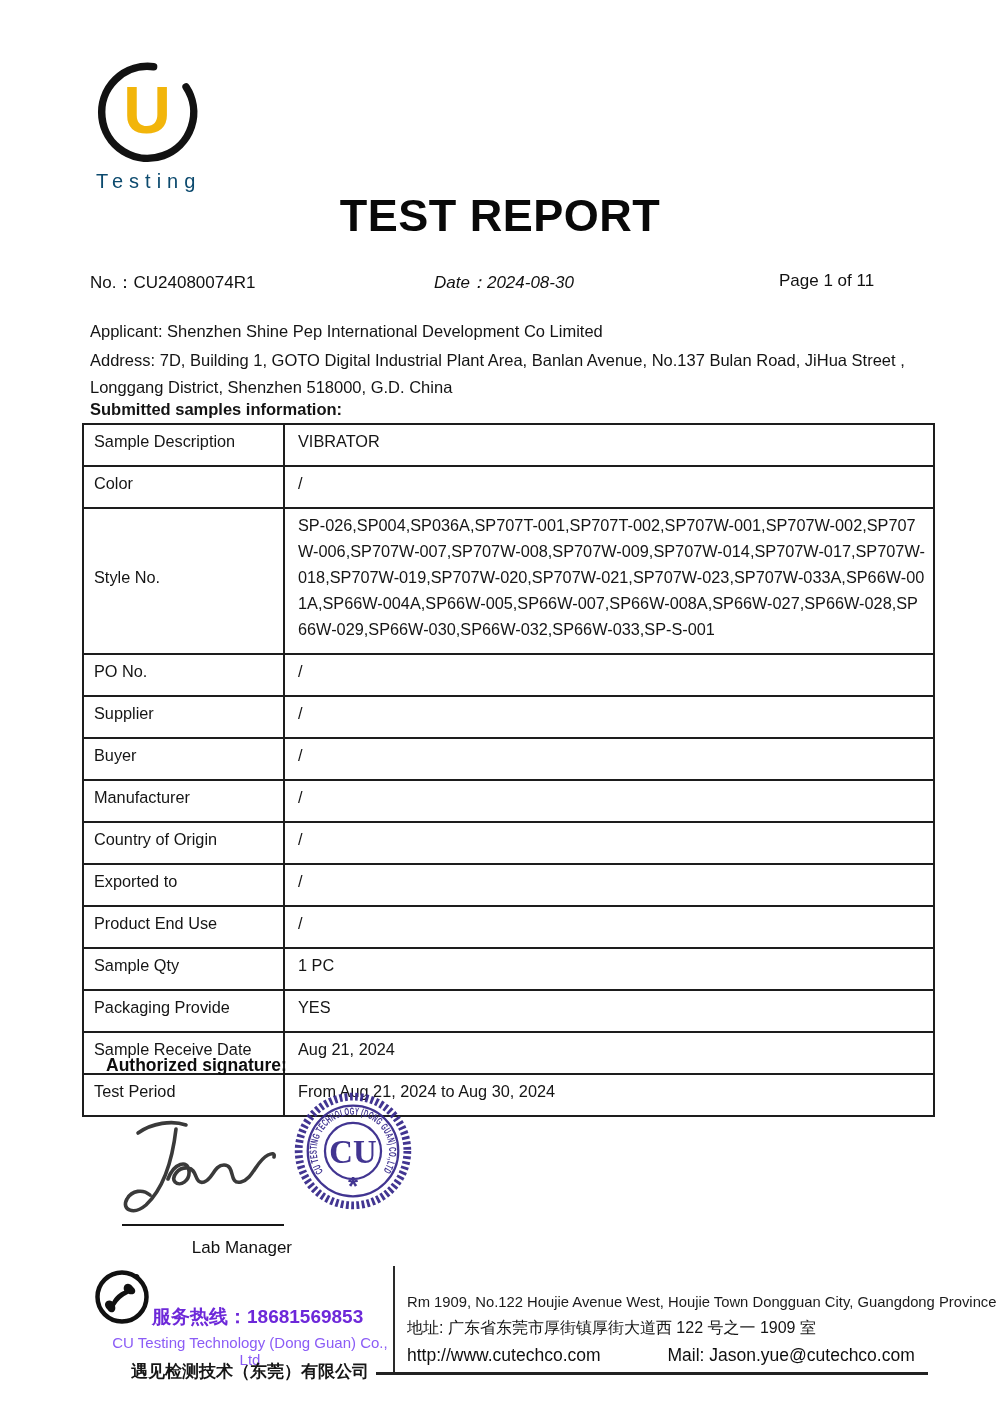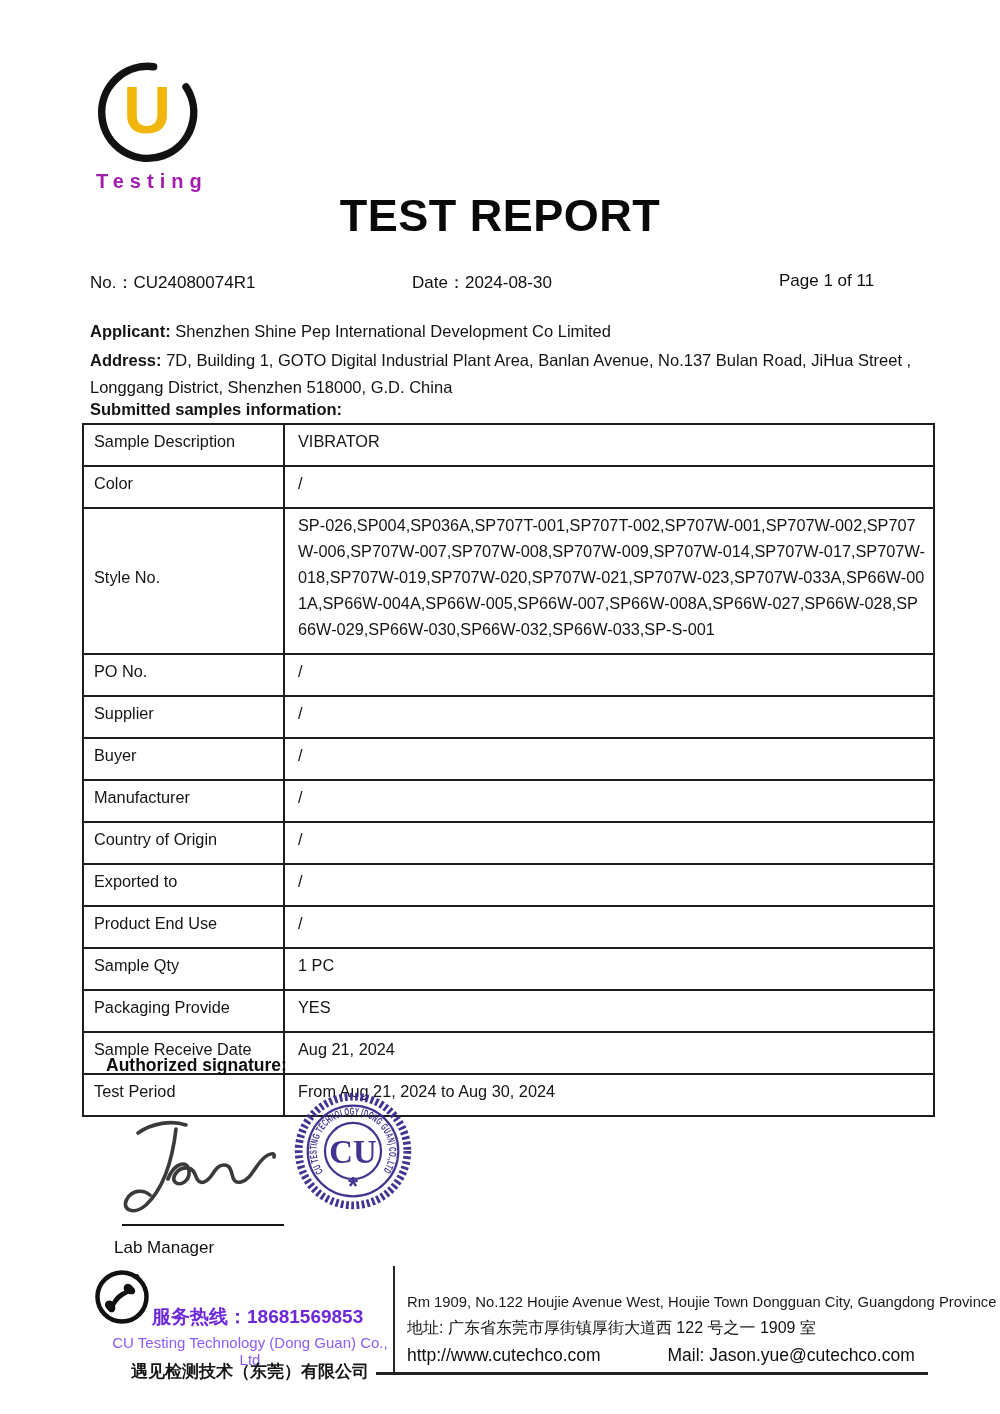--- a/index.html
+++ b/index.html
@@ -5,47 +5,47 @@
   * { margin:0; padding:0; box-sizing:border-box; }
   html,body { background:#ffffff; }
   body {
     width:1000px; height:1414px; position:relative;
     font-family:"Liberation Sans","DejaVu Sans",sans-serif;
     color:#1c1c1c;
   }
   .abs { position:absolute; }
 
   
-  .logo-word { left:96px; top:170px; width:118px; font-size:20px; font-weight:700;
-               letter-spacing:6px; color:#a21caf; }
+  .logo-word { left:96px; top:170px; width:118px; font-size:20px; font-weight:400;
+               letter-spacing:6px; color:#0c4a6e; }
 
   
   .title { left:0; top:190px; width:1000px; text-align:center;
            font-size:45px; font-weight:700; color:#090909; letter-spacing:0.5px; }
   .meta { top:271px; font-size:17px; color:#111; }
 
   
   .line { font-size:16.5px; color:#141414; }
-  .line b { font-weight:700; }
+  .line b { font-weight:400; }
   .addr { width:852px; line-height:26.5px; }
 
   
   table.samples { left:82px; top:423px; width:853px; position:absolute;
                   border-collapse:collapse; table-layout:fixed; }
   table.samples td {
     border:2px solid #1d1d1d; font-size:16.3px; color:#151515;
     height:33px; vertical-align:middle; padding:3px 8px 11px 10px;
   }
   table.samples td.lab { width:201px; }
   table.samples td.val { padding-left:13px; word-break:break-all; line-height:26px; }
 
   
   .auth-head { left:106px; top:1055px; font-size:17.5px; font-weight:700; color:#0d0d0d; }
   .sig-line { left:122px; top:1224px; width:162px; border-top:2.5px solid #161616; }
-  .lab-mgr { left:114px; top:1238px; width:178px; text-align:left; font-size:17px; color:#111; }
+  .lab-mgr { left:114px; top:1238px; width:178px; text-align:right; font-size:17px; color:#111; }
 
   
   .vline { left:393px; top:1266px; height:106px; border-left:2px solid #2a2a2a; }
   .hrule { left:376px; top:1372px; width:552px; border-top:3px solid #222; }
   .hotline { left:152px; top:1304px; font-size:19px; font-weight:700; color:#6d28d9; }
   .co-en { left:100px; top:1334px; width:300px; text-align:center; font-size:15px; color:#8b5cf6; }
   .co-cn { left:100px; top:1360px; width:300px; text-align:center; font-size:17px; font-weight:600; color:#161616; }
   .f-r1 { left:407px; top:1294px; font-size:14.8px; color:#1b1b1b; }
   .f-r2 { left:407px; top:1318px; font-size:16px; color:#151515; }
   .f-r3 { left:407px; top:1345px; font-size:17.5px; color:#0f0f0f; }
@@ -56,21 +56,21 @@
 
 <svg class="abs" style="left:90px; top:56px;" width="120" height="112" viewBox="0 0 120 112">
   <path d="M 63.6 10.7 A 46 46 0 1 0 96.1 31" fill="none" stroke="#121212" stroke-width="7.5" stroke-linecap="round"></path>
   <text x="57" y="77" text-anchor="middle" font-size="66" font-weight="bold" font-family="Liberation Sans, sans-serif" fill="#F2B50B">U</text>
 </svg>
 <div class="abs logo-word">Testing</div>
 
 <div class="abs title">TEST REPORT</div>
 
 <div class="abs meta" style="left:90px;"><span>No.：</span><span>CU24080074R1</span></div>
-<div class="abs meta" style="left:412px;"><span>Date：</span><span>2024-08-30</span></div>
+<div class="abs meta" style="left:434px;font-style:italic;"><span>Date：</span><span>2024-08-30</span></div>
 <div class="abs meta" style="left:779px;">Page 1 of 11</div>
 
 <div class="abs line" style="left:90px; top:322px;">
   <b>Applicant:</b>
   <span>Shenzhen Shine Pep International Development Co Limited</span>
 </div>
 <div class="abs line addr" style="left:90px; top:347px;">
   <b>Address:</b>
   <span>7D, Building 1, GOTO Digital Industrial Plant Area, Banlan Avenue, No.137 Bulan Road, JiHua Street , Longgang District, Shenzhen 518000, G.D. China</span>
 </div>

